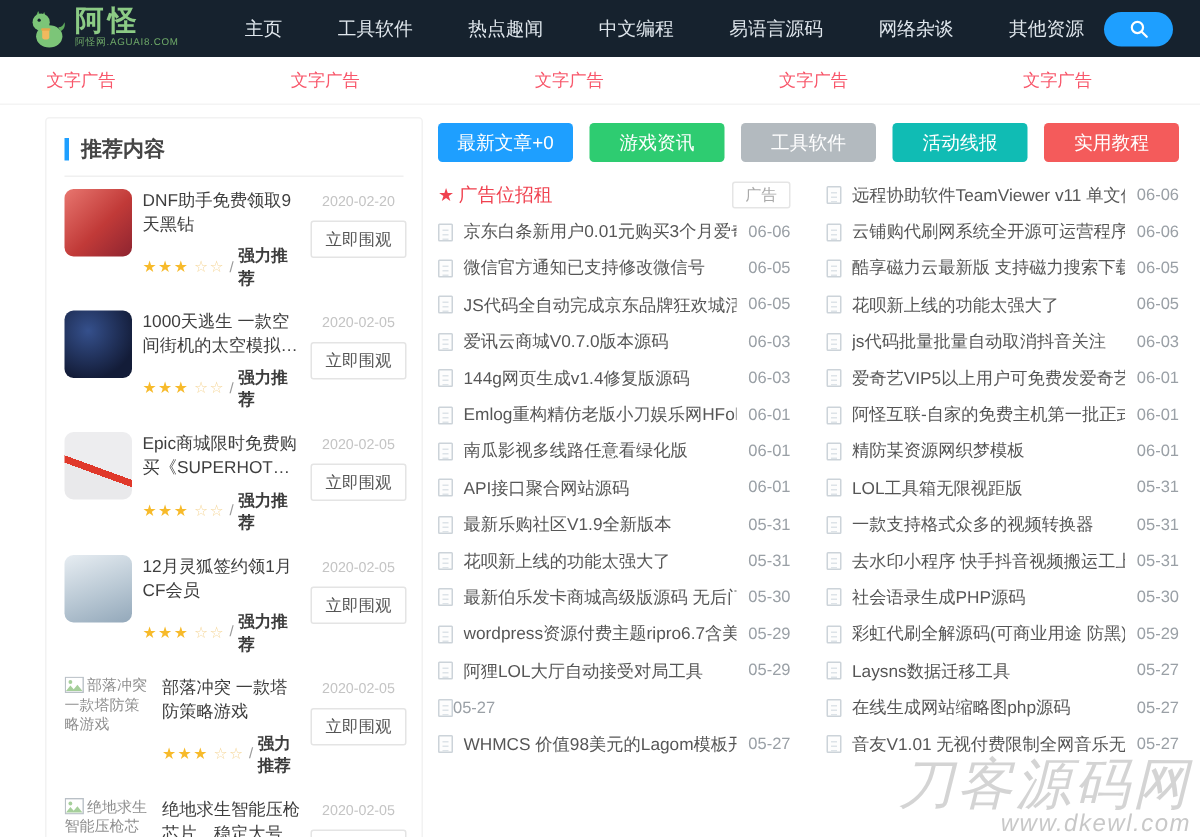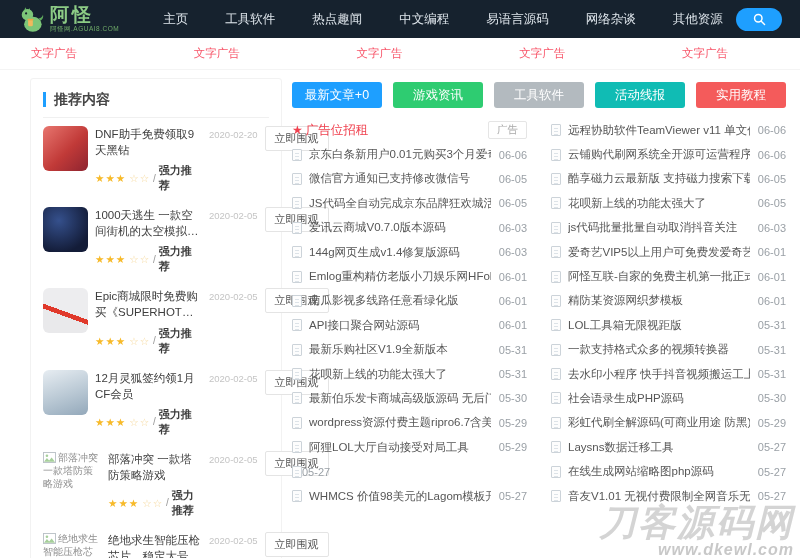--- a/index.html
+++ b/index.html
@@ -40,21 +40,21 @@
     background:#fff; font-size:10px; color:#8f8f8f; line-height:1.3; overflow:hidden; }
   .thumb.broken svg { vertical-align:-2px; margin-right:2px; }
   .rec-mid { flex:1; min-width:0; padding:0 7px; }
   .rec-title { font-size:11.5px; color:#3e3e3e; line-height:1.4; display:-webkit-box;
     -webkit-line-clamp:2; -webkit-box-orient:vertical; overflow:hidden; cursor:pointer; }
   .rec-stars { margin-top:5px; font-size:10.5px; display:flex; align-items:center; gap:3px; }
   .stars-on { color:#f7ba2a; letter-spacing:1px; }
   .stars-off { color:#f5d79a; letter-spacing:1px; }
   .rec-slash { color:#999; font-size:10px; }
   .rec-badge { color:#3c3c3c; font-weight:bold; font-size:11px; }
-  .rec-meta { width:60px; flex:none; display:flex; flex-direction:row; align-items:flex-start; gap:7px; }
+  .rec-meta { width:60px; flex:none; display:flex; flex-direction:column; align-items:center; gap:7px; }
   .rec-date { font-size:9.5px; color:#c4c4c4; margin-top:3px; white-space:nowrap; }
   .watch-btn { font-size:11px; color:#555; background:#fff; border:1px solid #e4e4e4; border-radius:2px;
     padding:4px 9px; cursor:pointer; white-space:nowrap; }
 
   
   .content { flex:1; min-width:0; padding-top:2px; }
   .filter-row { display:flex; justify-content:space-between; gap:11px; margin:2px 0 10px;align-items:center; }
   .filter-btn { flex:1; height:26px; border:none; border-radius:3px; color:#fff; font-size:12.5px; cursor:pointer; }
   .lists { display:flex; gap:24px; }
   .alist { flex:1; min-width:0; }
@@ -65,21 +65,21 @@
     background:#dde3e8; box-shadow:0 3px 0 #dde3e8,0 6px 0 #dde3e8; }
   .a-title { flex:1; margin:0 8px 0 7px; font-size:11.5px; color:#565656; white-space:nowrap;
     overflow:hidden; text-decoration:none; cursor:pointer; }
   .a-date { font-size:11px; color:#9aa0a6; flex:none; }
   .adh-star { color:#f0414f; font-size:12px; margin-right:3px; }
   .adh-label { flex:1; color:#f0414f; font-size:12.5px; text-decoration:none; cursor:pointer; }
   .adh-tag { border:1px solid #e5e5e5; color:#a9a9a9; font-size:10.5px; padding:1px 8px; border-radius:2px; }
 
   
   .watermark { position:absolute; right:6px; bottom:0; text-align:right; font-style:italic;
-    font-weight:bold; pointer-events:none; line-height:1.02; }
+    font-weight:normal; pointer-events:none; line-height:1.02; }
   .wm-title { font-size:37px; color:rgba(176,176,176,.55); letter-spacing:2px;
     text-shadow:1px 1px 0 rgba(255,255,255,.85); }
   .wm-url { font-size:16px; color:rgba(170,170,170,.65); letter-spacing:1px; }
 </style>
 </head>
 <body>
 
 <header class="header">
   <div class="brand">
     <svg width="27" height="27" viewBox="0 0 40 40">

